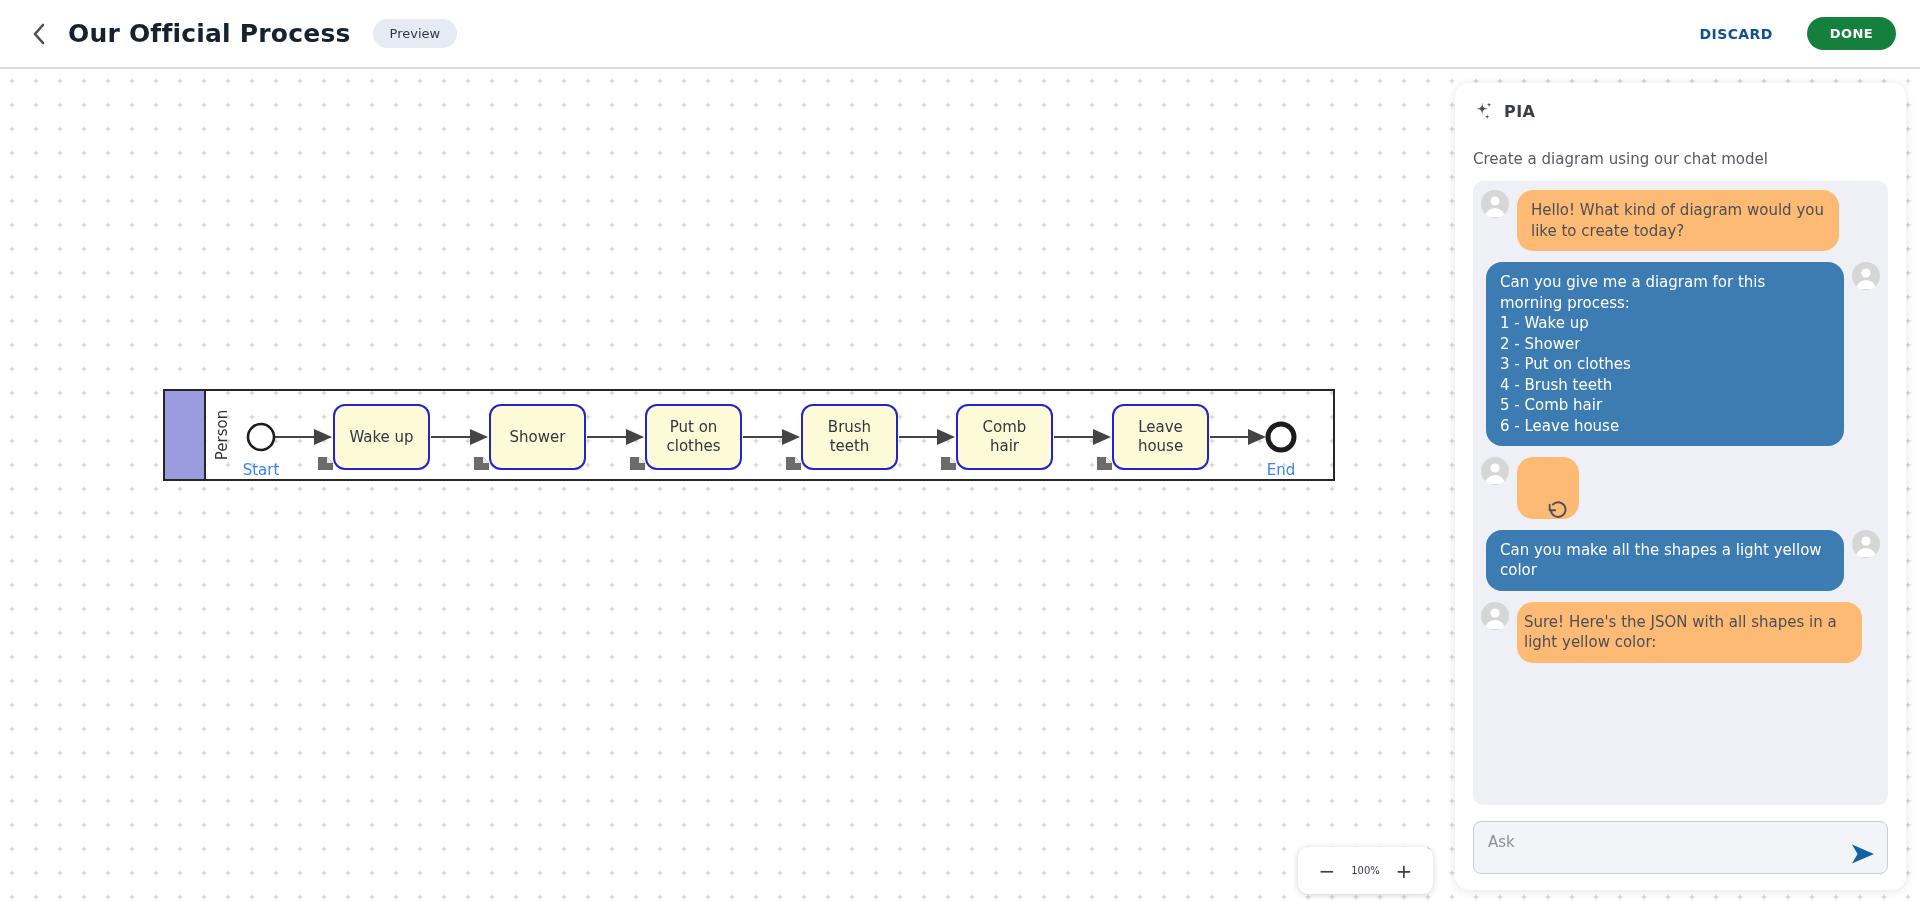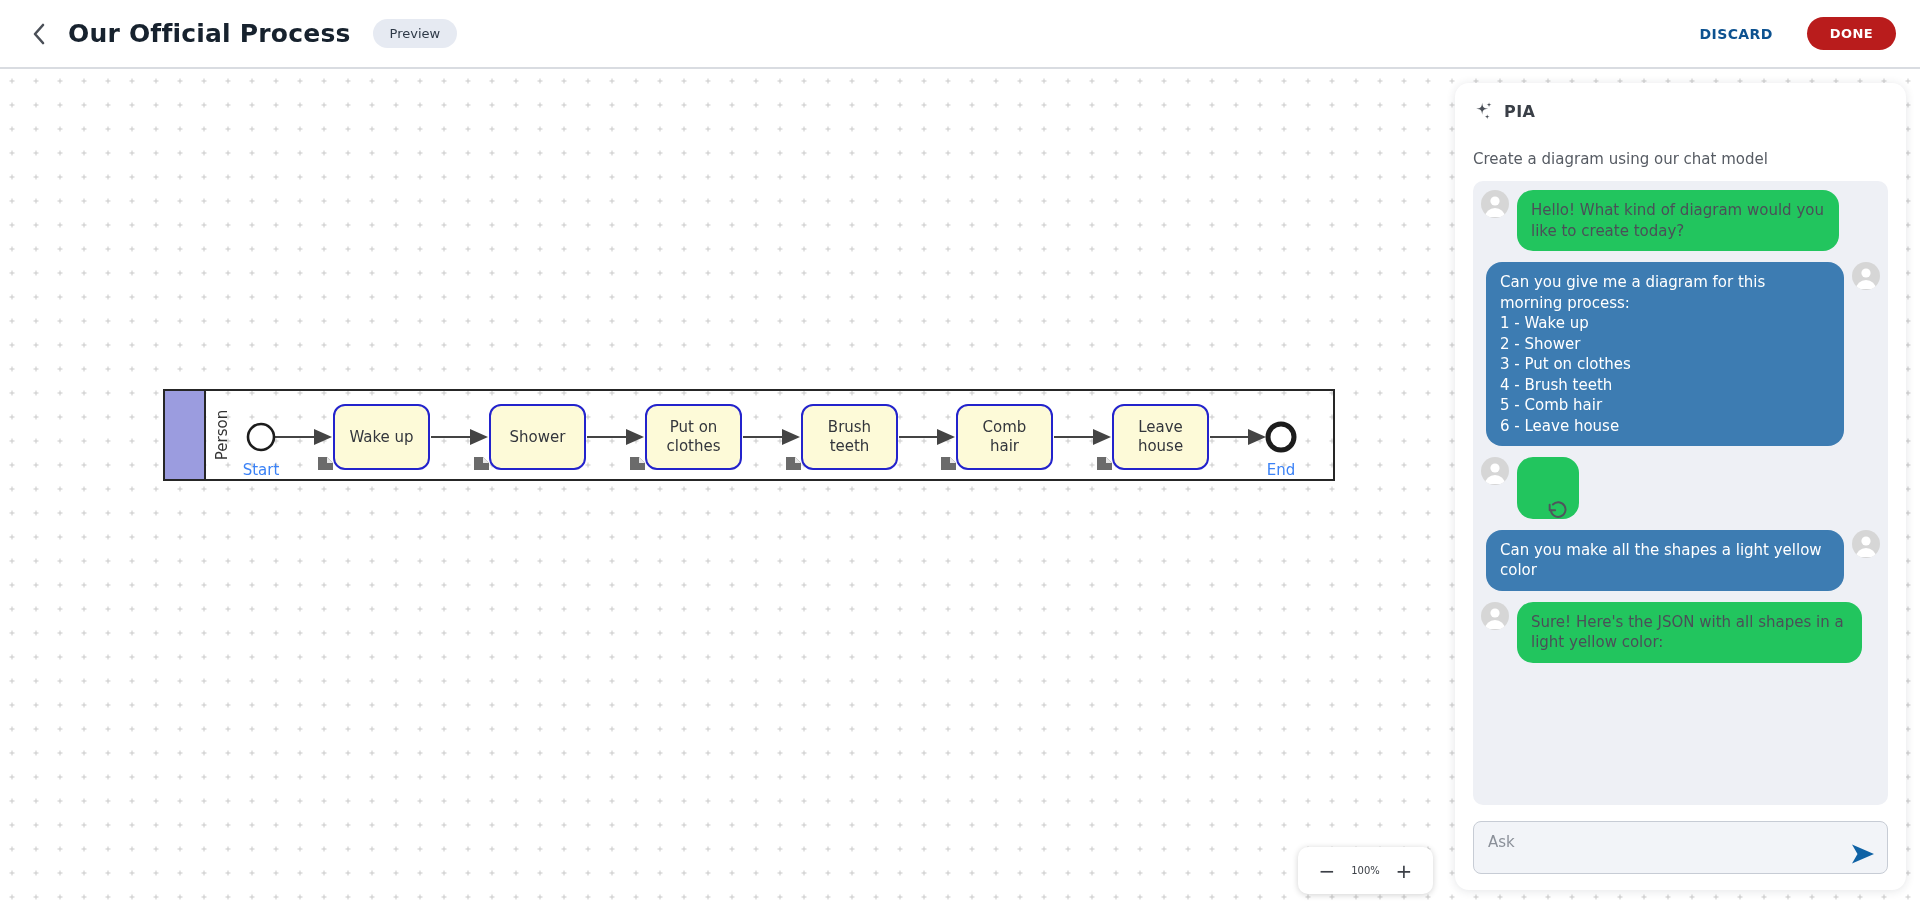--- a/index.html
+++ b/index.html
@@ -27,21 +27,21 @@
     font-size: 13px; padding: 7px 17px; border-radius: 999px;
   }
   .header-right { margin-left: auto; display: flex; align-items: center; gap: 34px; }
   .discard-btn {
     color: #0d5290; font-size: 14px; font-weight: 600; letter-spacing: .4px;
     background: none; border: none; cursor: pointer;
     font-family: inherit;
     text-align: center;
   }
   .done-btn {
-    background: #b91c1c; color: #fff; font-size: 13px; font-weight: bold; letter-spacing: .4px;
+    background: #15803d; color: #fff; font-size: 13px; font-weight: bold; letter-spacing: .4px;
     border: none; border-radius: 999px; padding: 9px 23px; cursor: pointer;
     font-family: inherit;
   }
 
   
   .canvas { position: relative; width: 1920px; height: 842px; background: #fff; }
   .canvas > svg.grid-layer { position: absolute; left: 0; top: 0; }
   svg.diagram-layer { position: absolute; left: 0; top: 0; pointer-events: none; }
 
   .pool {
@@ -102,22 +102,22 @@
   .msg-row { display: flex; align-items: flex-start; gap: 8px; }
   .msg-row.user { justify-content: flex-end; }
   .avatar {
     flex: 0 0 28px; width: 28px; height: 28px; border-radius: 50%;
     background: #d6d6d6; overflow: hidden; position: relative;
   }
   .bubble {
     border-radius: 16px; padding: 10px 14px; font-size: 15px; line-height: 1.37;
     white-space: pre-line;
   }
-  .bubble.bot { background: #22c55e; color: #4b4f58; max-width: 322px; }
-  .bubble.bot.wide { max-width: 345px; }
+  .bubble.bot { background: #fdba74; color: #4b4f58; max-width: 322px; }
+  .bubble.bot.wide { max-width: 345px; padding-left: 7px; }
   .bubble.user { background: #3d7cb2; color: #fff; max-width: 358px; }
   .bubble.with-action { position: relative; padding-right: 48px; max-width: 342px; }
   .retry-btn {
     position: absolute; right: 11px; bottom: 11px;
     background: none; border: none; cursor: pointer; color: #4f545c;
     width: 22px; height: 22px; padding: 0;
   }
 
   .ask-box {
     margin-top: 16px; position: relative; height: 53px;

